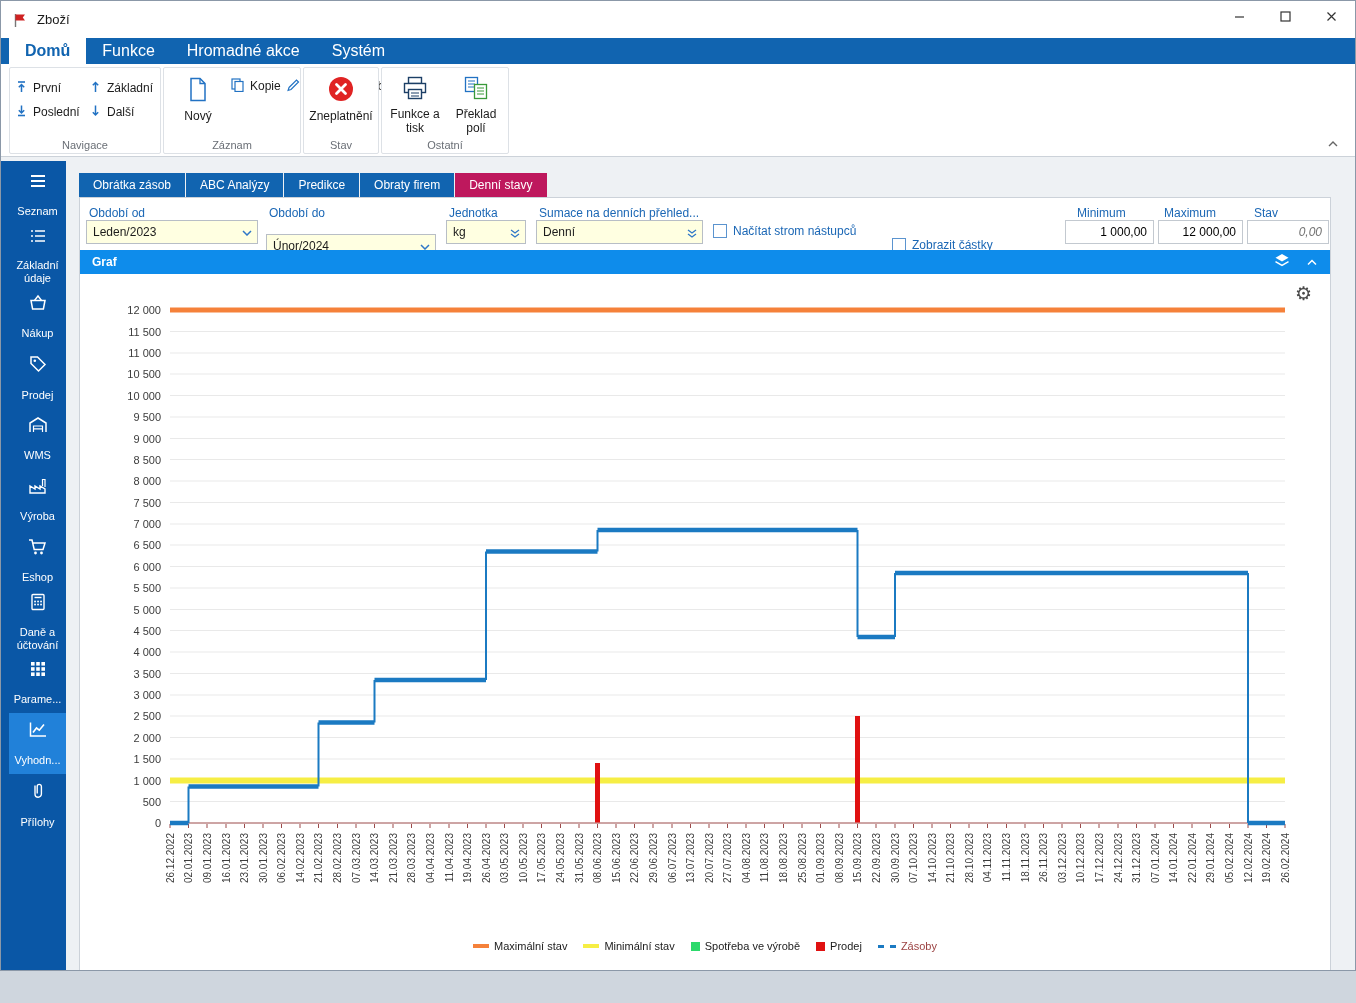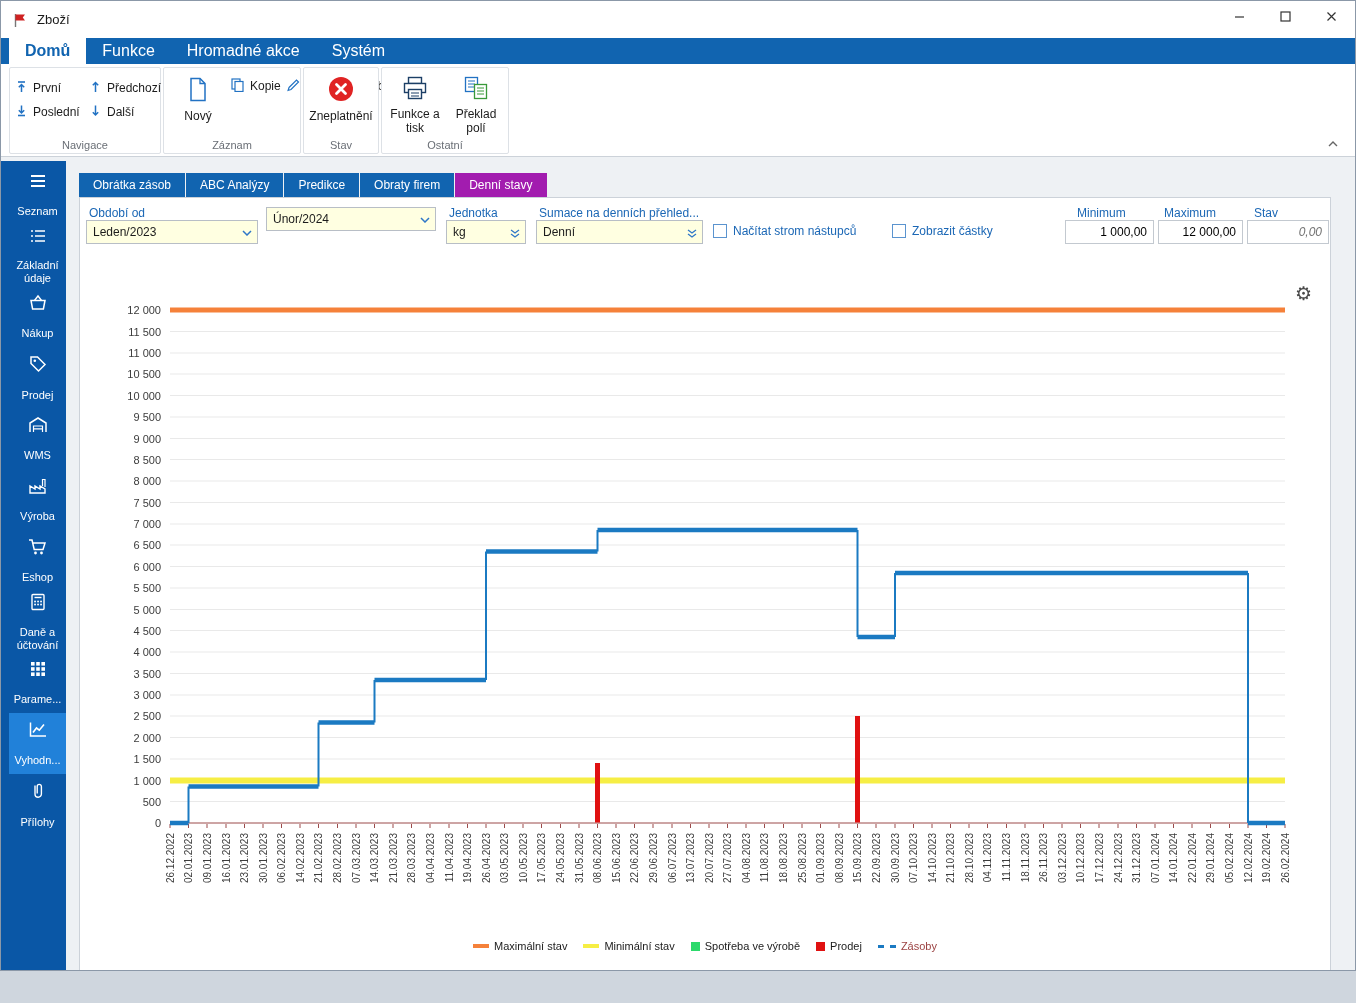--- a/index.html
+++ b/index.html
@@ -32,21 +32,21 @@
   .ribbon-collapse{position:absolute;right:16px;bottom:8px;display:inline-flex;}
 
   
   .sidebar{position:absolute;left:0;top:160px;bottom:0;width:65px;background:#0a57a6;display:flex;flex-direction:column;padding-top:3px;}
   .side-item{height:61px;display:flex;flex-direction:column;align-items:center;justify-content:center;gap:12px;color:#fff;font-size:11px;text-align:center;line-height:1.15;padding:2px 1px;margin-left:8px;}
   .side-item.active{background:#2181d9;}
 
   
   .ctabs{position:absolute;left:78px;top:172px;height:24px;display:flex;}
   .ctab{background:#1164b0;color:#fff;font-size:12px;padding:0 14px;display:flex;align-items:center;margin-right:1px;}
-  .ctab.active{background:#a21caf;}
+  .ctab.active{background:#be185d;}
   .panel{position:absolute;left:78px;top:196px;width:1252px;height:789px;background:#fff;border:1px solid #ccd2d9;}
 
   .flabel{position:absolute;font-size:12px;color:#1b67b5;white-space:nowrap;}
   .combo{position:absolute;height:24px;background:#ffffe1;border:1px solid #b8bec6;display:flex;align-items:center;font-size:12px;color:#1c1c1c;padding:0 22px 0 6px;}
   .combo .chev{position:absolute;right:5px;top:9px;display:inline-flex;}
   .combo .chev2{position:absolute;right:5px;top:7px;display:inline-flex;}
   .cbox{position:absolute;display:flex;align-items:center;gap:6px;font-size:12px;color:#1b67b5;white-space:nowrap;}
   .cbox .box{width:14px;height:14px;border:1px solid #5b94cf;background:#fff;}
   .nfield{position:absolute;height:24px;border:1px solid #c3c9d0;background:#fff;font-size:12px;text-align:right;padding:0 6px;font-family:"Liberation Sans",sans-serif;color:#000000;}
   .nfield.disabled{color:#737373;font-style:italic;}
@@ -120,21 +120,21 @@
           <span><svg width="13" height="13">
                 <path d="M3 11.5h7" stroke="#2272c3" stroke-width="1.6"></path>
                 <path d="M6.5 1.5V9M3.8 6.3L6.5 9l2.7-2.7" stroke="#2272c3" stroke-width="1.5" fill="none"></path>
               </svg></span>
           <span>Poslední</span>
         </div>
         <div class="rsmall">
           <span><svg width="13" height="13">
                 <path d="M6.5 12V2.5M3.8 5.2L6.5 2.5l2.7 2.7" stroke="#2272c3" stroke-width="1.5" fill="none"></path>
               </svg></span>
-          <span>Předchozí</span>
+          <span>Základní</span>
         </div>
         <div class="rsmall">
           <span><svg width="13" height="13">
                 <path d="M6.5 1.5V11M3.8 8.3L6.5 11l2.7-2.7" stroke="#2272c3" stroke-width="1.5" fill="none"></path>
               </svg></span>
           <span>Další</span>
         </div>
       </div>
       <div class="rg-label">Navigace</div>
     </div>
@@ -313,21 +313,21 @@
     <div class="combo" style="left:6px;top:22px;width:172px;">
       <span>Leden/2023</span>
       <span class="chev">
           <svg width="10" height="6">
             <path d="M1 1l4 4 4-4" stroke="#2f77c8" stroke-width="1.5" fill="none"></path>
           </svg>
         </span>
     </div>
 
     <span class="flabel" style="left:189px;top:8px;">Období do</span>
-    <div class="combo" style="left:186px;top:9px;width:170px;">
+    <div class="combo" style="left:186px;top:36px;width:170px;">
       <span>Únor/2024</span>
       <span class="chev">
           <svg width="10" height="6">
             <path d="M1 1l4 4 4-4" stroke="#2f77c8" stroke-width="1.5" fill="none"></path>
           </svg>
         </span>
     </div>
 
     <span class="flabel" style="left:369px;top:8px;">Jednotka</span>
     <div class="combo" style="left:366px;top:22px;width:80px;">
@@ -346,34 +346,46 @@
           <svg width="10" height="10">
             <path d="M1 2l4 3 4-3M1 6l4 3 4-3" stroke="#2f77c8" stroke-width="1.3" fill="none"></path>
           </svg>
         </span>
     </div>
 
     <div class="cbox" style="left:633px;top:26px;">
       <span class="box"></span>
       <span>Načítat strom nástupců</span>
     </div>
-    <div class="cbox" style="left:812px;top:26px;">
+    <div class="cbox" style="left:812px;top:40px;">
       <span class="box"></span>
       <span>Zobrazit částky</span>
     </div>
 
     <span class="flabel" style="left:997px;top:8px;">Minimum</span>
     <input class="nfield" style="left: 985px; top: 22px; width: 89px;" value="1 000,00">
 
     <span class="flabel" style="left:1084px;top:8px;">Maximum</span>
     <input class="nfield" style="left: 1078px; top: 22px; width: 85px;" value="12 000,00">
 
     <span class="flabel" style="left:1174px;top:8px;">Stav</span>
     <input class="nfield disabled" style="left: 1167px; top: 22px; width: 82px;" value="0,00">
 
+    <div class="graf-header">
+      <span>Graf</span>
+      <span class="graf-icons">
+        <span><svg width="16" height="15">
+              <path d="M8 1l6.5 3.8L8 8.6 1.5 4.8z" fill="#fff"></path>
+              <path d="M1.5 8.6L8 12.4l6.5-3.8" stroke="#fff" stroke-width="1.4" fill="none"></path>
+            </svg></span>
+        <span><svg width="12" height="8">
+              <path d="M2 6.5L6 2.5l4 4" stroke="#fff" stroke-width="1.5" fill="none"></path>
+            </svg></span>
+      </span>
+    </div>
 
     <div class="chart-area">
       <svg id="chart-svg" width="1250" height="640">
           <line x1="90" y1="549" x2="1205" y2="549" stroke="#9b4b4b" stroke-width="1"></line>
           <text class="yl" x="81" y="553" text-anchor="end">0</text>
           <line x1="90" y1="527.5" x2="1205" y2="527.5" stroke="#e9e9e9" stroke-width="1"></line>
           <text class="yl" x="81" y="531.5" text-anchor="end">500</text>
           <line x1="90" y1="506.5" x2="1205" y2="506.5" stroke="#e9e9e9" stroke-width="1"></line>
           <text class="yl" x="81" y="510.5" text-anchor="end">1&nbsp;000</text>
           <line x1="90" y1="485" x2="1205" y2="485" stroke="#e9e9e9" stroke-width="1"></line>

